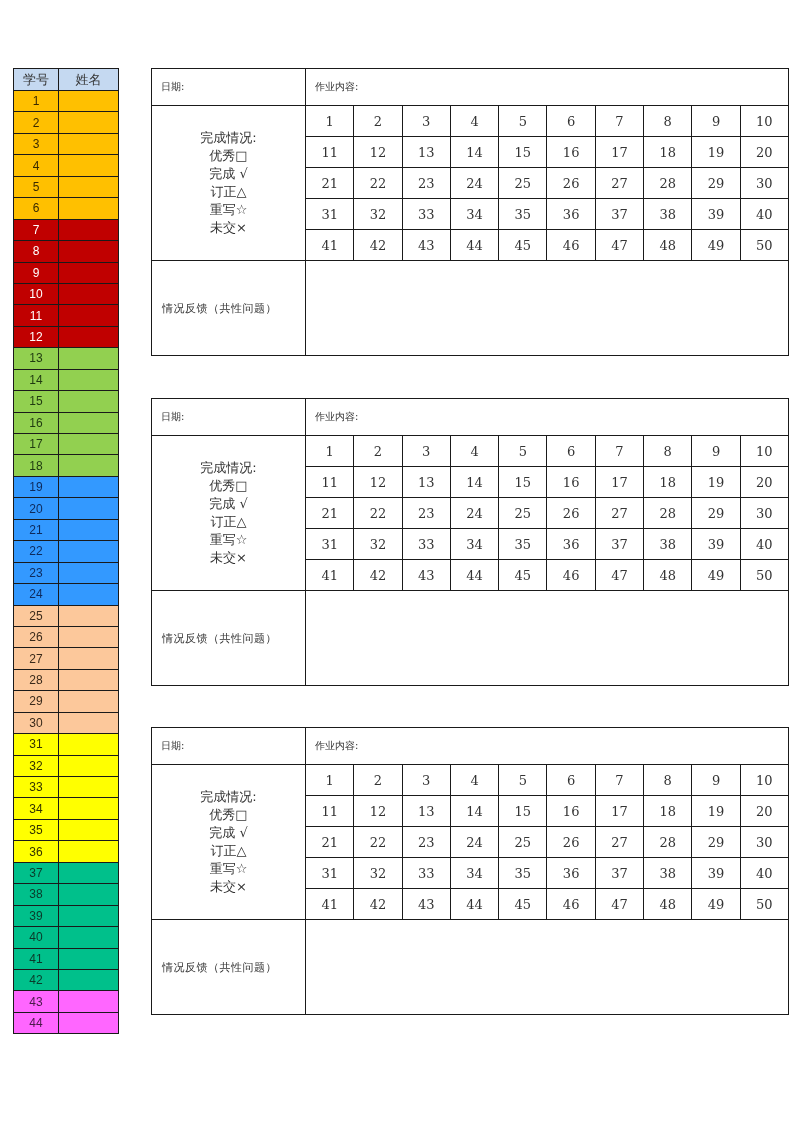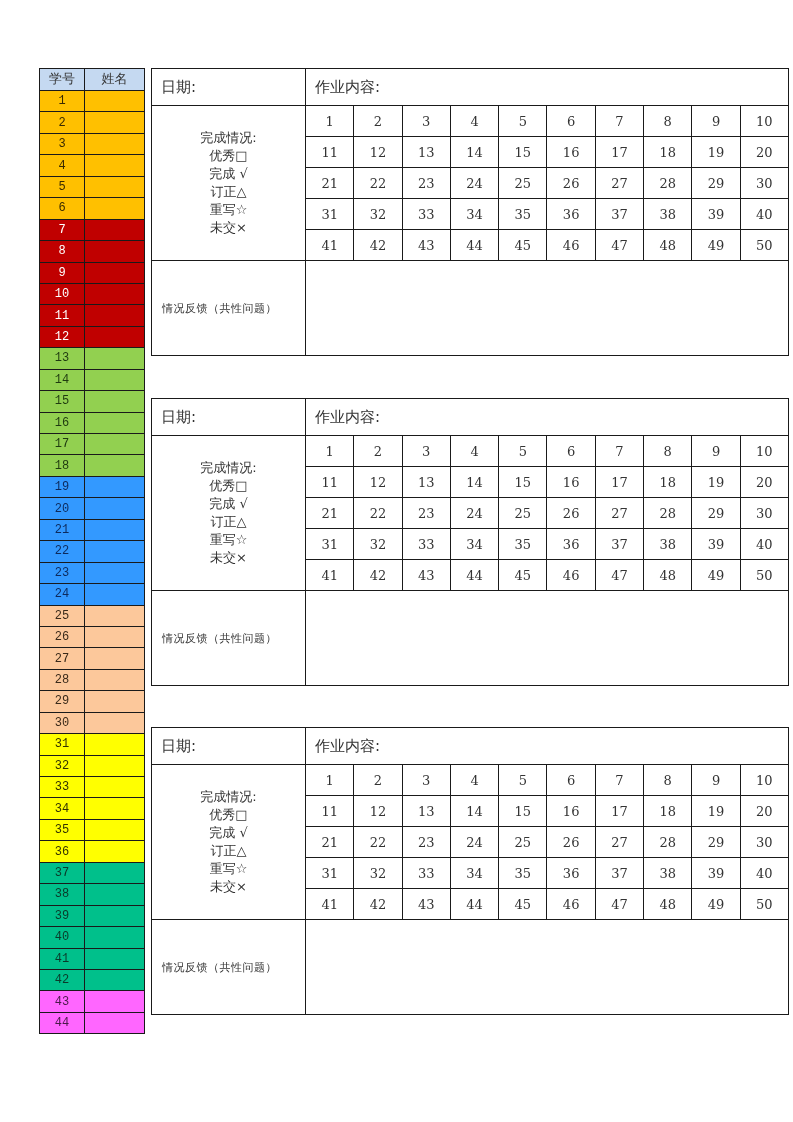--- a/index.html
+++ b/index.html
@@ -1,32 +1,32 @@
 <!DOCTYPE html>
 <html><head>
 <meta charset="utf-8">
 <style>
   html, body { margin: 0; padding: 0; background: #ffffff; }
   body { width: 793px; height: 1122px; position: relative; overflow: hidden;
          font-family: "DejaVu Serif", serif; color: #222; }
   
-  .roster { position: absolute; left: 39px; top: 68px; width: 105px;
+  .roster { position: absolute; left: 13px; top: 68px; width: 105px;
             border-collapse: collapse; table-layout: fixed;
-            font-family: Liberation Mono, monospace; font-size: 12px; }
+            font-family: Liberation Sans, sans-serif; font-size: 12px; }
   .roster td, .roster th { border: 1px solid #1a1a1a; padding: 0; text-align: center;
             height: 20.45px; line-height: 20px; font-weight: normal; }
   .roster th { background: #c5d9f1; color: #333; font-size: 13px; height: 21px; }
   .roster col.c1 { width: 45px; }
   .roster col.c2 { width: 60px; }
   
   .block { position: absolute; left: 151px; width: 637px; border-collapse: collapse;
            table-layout: fixed; font-size: 13px; }
   .block td { border: 1px solid #1a1a1a; padding: 0; }
   .block .hdr td { height: 36px; }
-  .block .lbl-date, .block .lbl-content { padding-left: 9px; font-family: "DejaVu Sans", sans-serif; font-size: 15px; color: #333; }
+  .block .lbl-date, .block .lbl-content { padding-left: 9px; font-family: "DejaVu Sans", sans-serif; font-size: 10px; color: #333; }
   .block .status { text-align: center; vertical-align: middle; font-family: "DejaVu Sans", sans-serif;
                    font-size: 13px; line-height: 18px; color: #333; }
   .block .status div { white-space: nowrap; }
   .block .num { text-align: center; height: 30px; font-family: "DejaVu Serif", serif; font-size: 13px; color: #333; }
   .block .fb-label { font-family: "DejaVu Sans", sans-serif; font-size: 11px; color: #333;
                      padding-left: 10px; height: 94px; vertical-align: middle; letter-spacing: 0.5px; }
   .block .fb-value { }
 </style>
 </head>
 <body>

